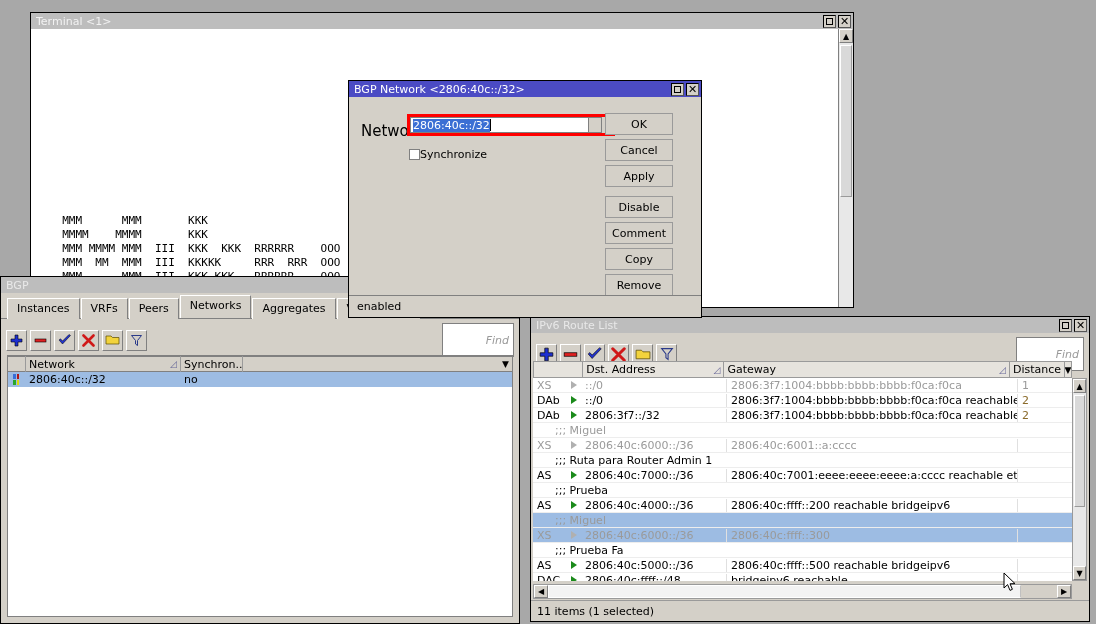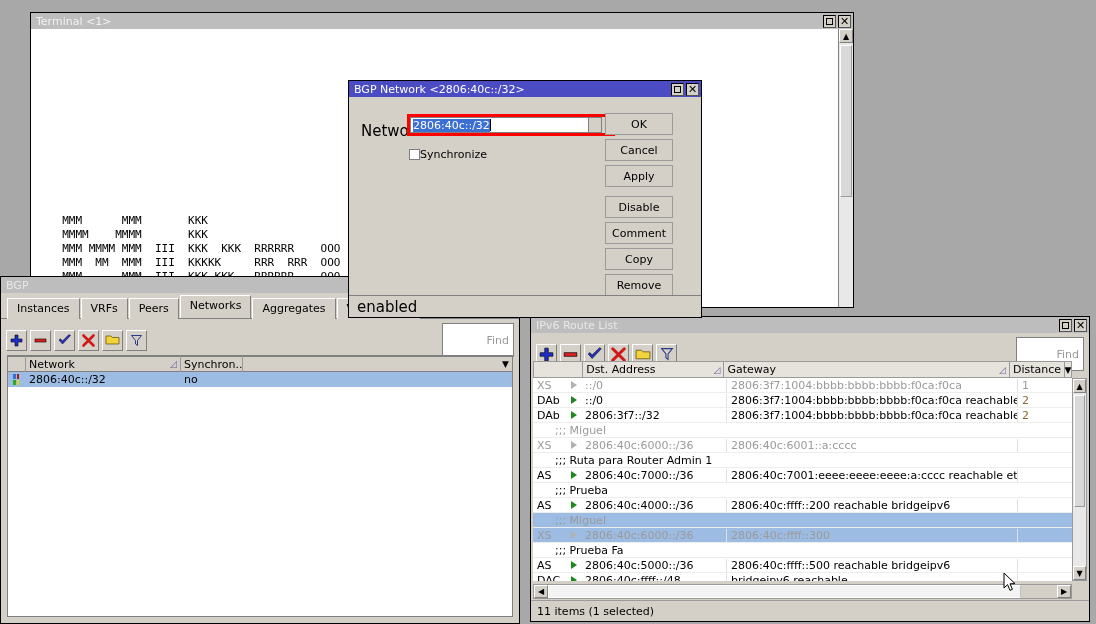--- a/index.html
+++ b/index.html
@@ -68,21 +68,21 @@
   }
   .tab.active { background:#d4d0c8; padding-bottom:6px; top:0; z-index:2; font-size:11px; }
   .toolbar { display:flex; align-items:center; gap:3px; padding:4px 5px; }
   .tbtn {
     width:21px; height:21px; background:#d4d0c8;
     border:1px solid #fff; border-right-color:#808080; border-bottom-color:#808080;
     display:flex; align-items:center; justify-content:center;
   }
   .find {
     margin-left:auto; width:72px; height:17px; background:#fff;
-    border:1px solid #808080; color:#9a9a9a; 
+    border:1px solid #808080; color:#9a9a9a; font-style:italic;
     font-size:11px; padding:16px 4px; display:flex; align-items:center;
     justify-content:flex-end;
   }
   .grid-head {
     display:flex; height:16px; background:#d4d0c8;
     border-top:1px solid #808080; border-bottom:1px solid #808080;
     font-size:11px; align-items:center;
   }
   .gh {
     border-right:1px solid #9a9a9a; padding:0 3px; height:16px;
@@ -118,21 +118,21 @@
   .dbtn {
     width:68px; height:22px; margin-bottom:4px; background:#d4d0c8;
     border:1px solid #fff; border-right-color:#808080; border-bottom-color:#808080;
     outline:1px solid #9a9a9a; outline-offset:-1px;
     display:flex; align-items:center; justify-content:center; font-size:11px;
   }
   .dbtn.gap { margin-top:9px; }
   .status {
     position:absolute; left:0; right:0; bottom:0; height:22px;
     border-top:1px solid #808080; background:#d4d0c8;
-    display:flex; align-items:center; padding-left:8px; font-size:15px;
+    display:flex; align-items:center; padding-left:8px; font-size:11px;
   }
 
   
   #routes { left:530px; top:316px; width:560px; height:306px; }
   #routes .rl-body { position:absolute; left:0; top:16px; right:0; bottom:0; }
   .rtable { position:absolute; left:2px; top:45px; right:17px; bottom:40px; overflow:hidden; background:#fff; }
   .rrow { display:flex; height:15px; align-items:center; border-bottom:1px solid #ededed; font-size:11px; }
   .rrow .c-flag { width:32px; padding-left:4px; }
   .rrow .c-arrow { width:18px; display:flex; align-items:center; justify-content:center; }
   .rrow .c-dst { width:144px; border-right:1px solid #e0e0e0; padding-left:2px; overflow:hidden; white-space:nowrap; }

